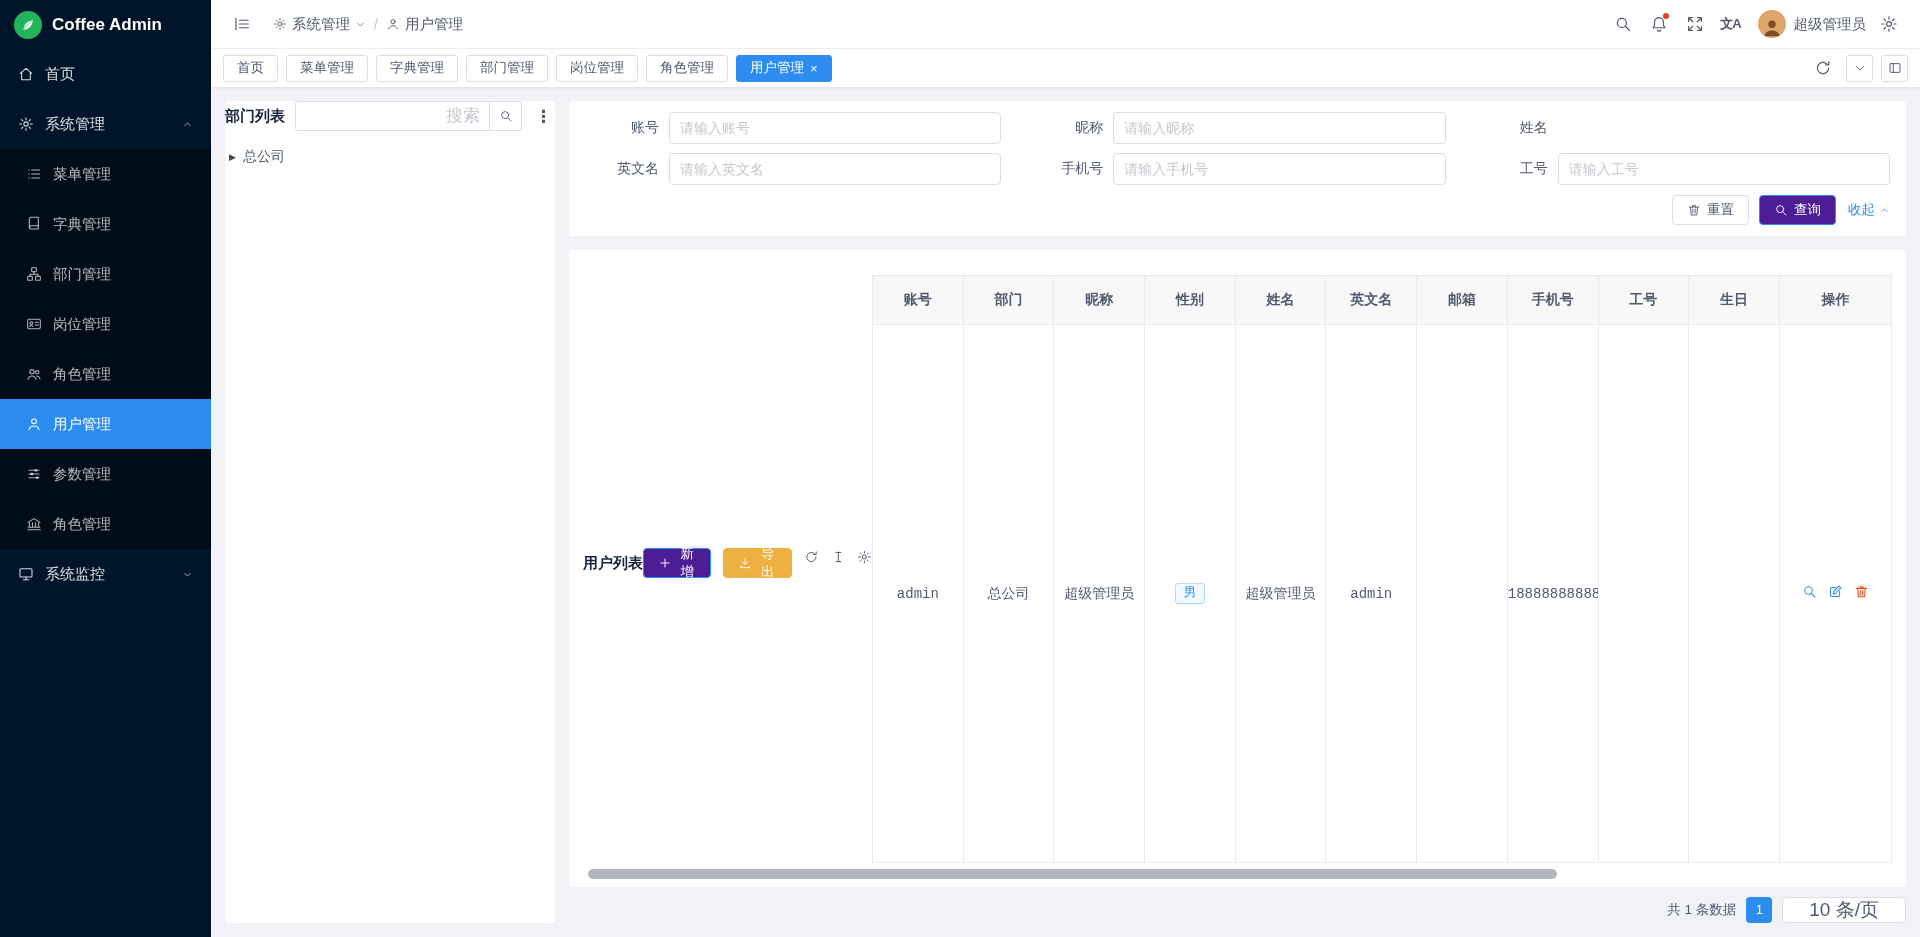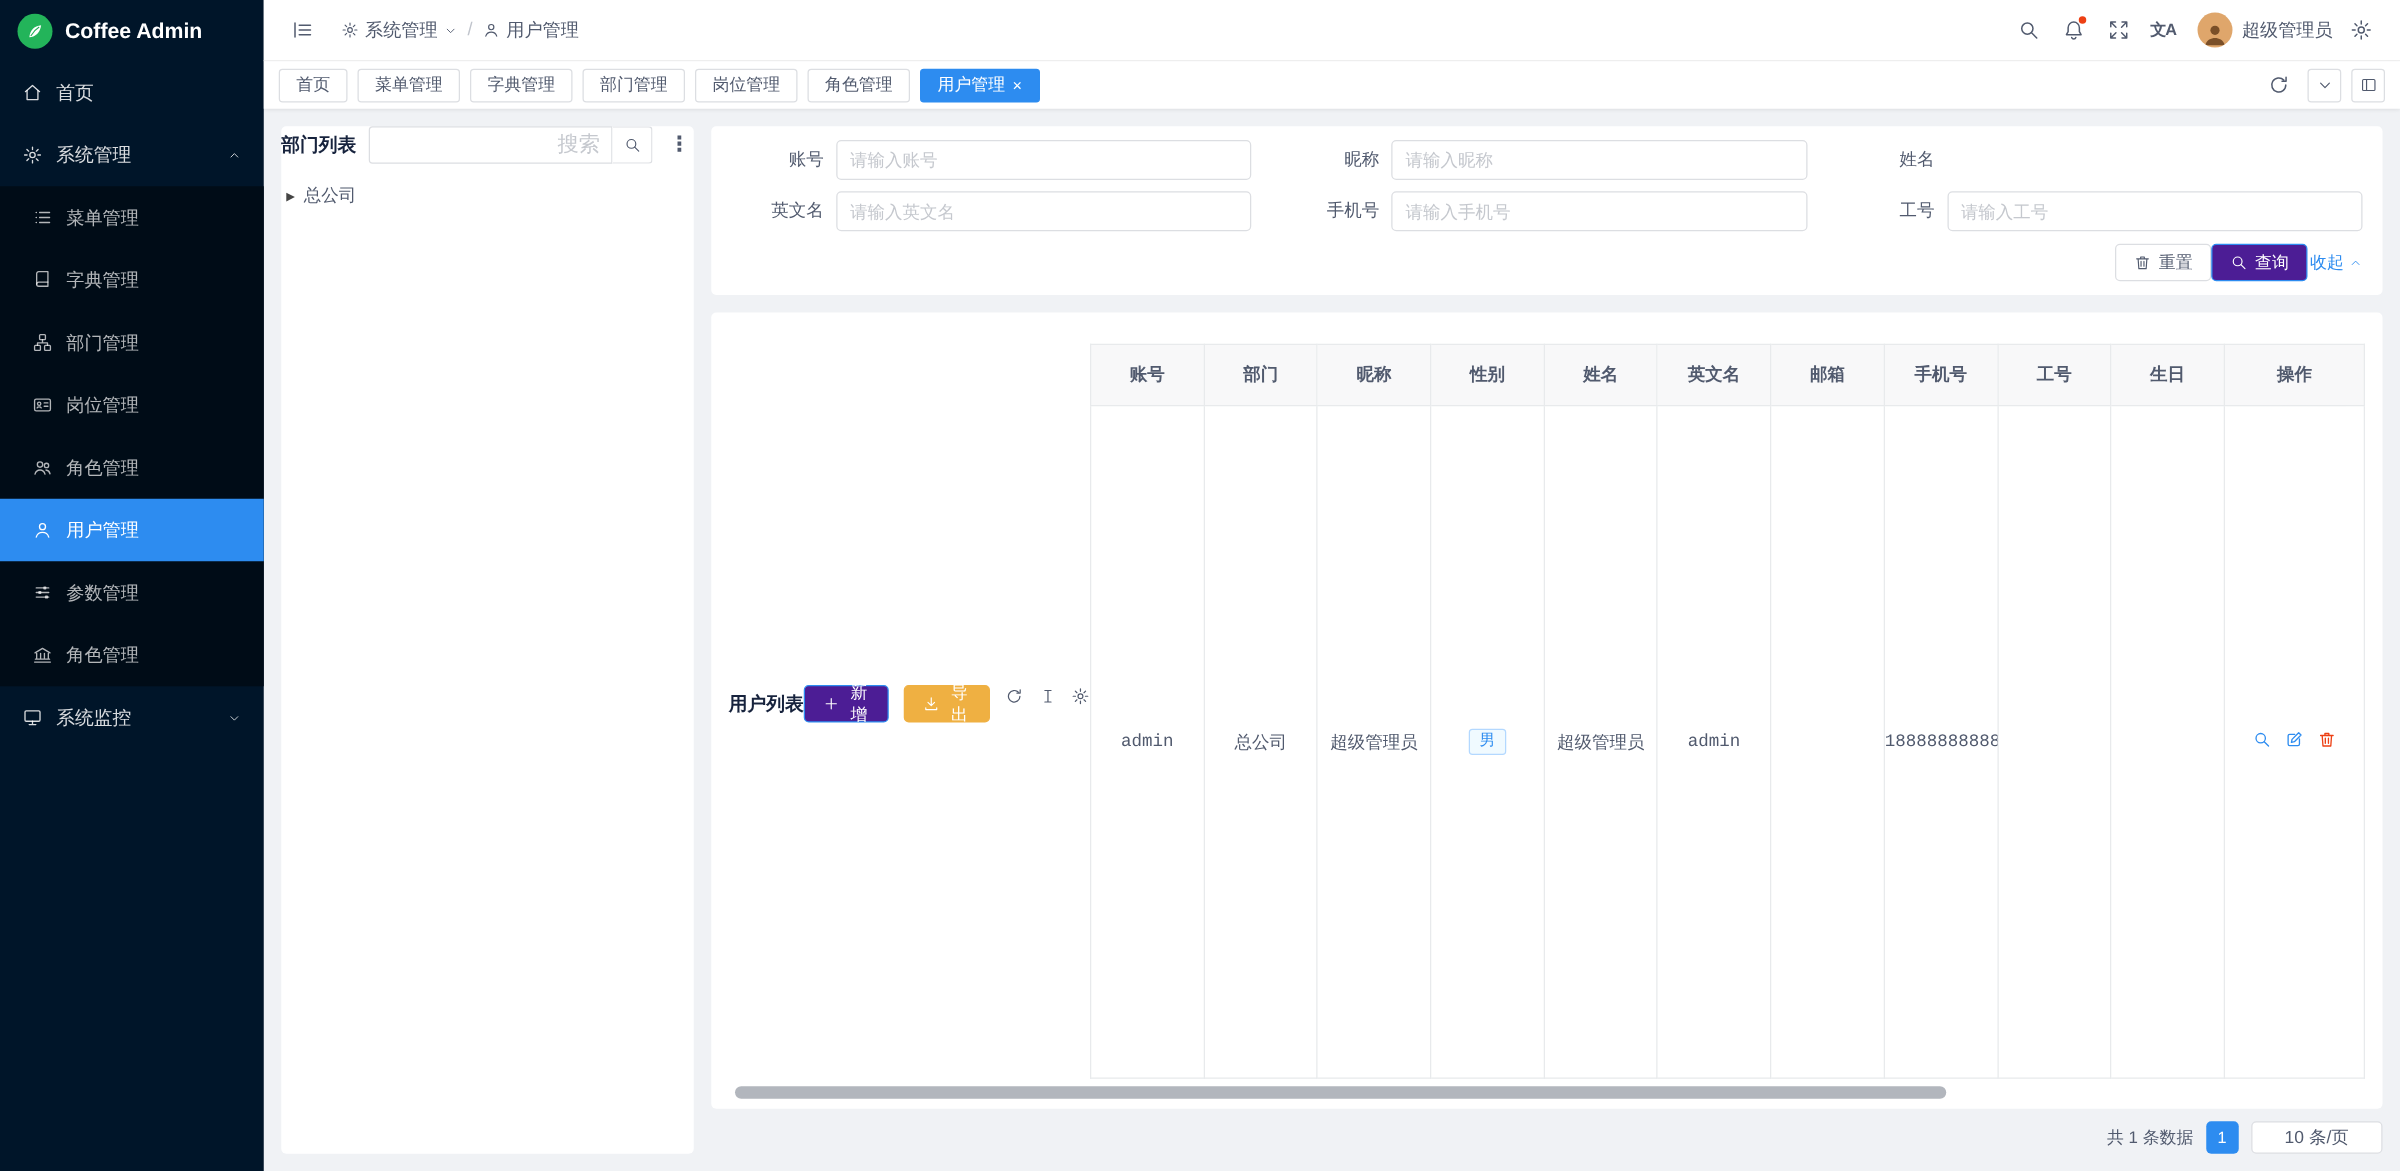--- a/index.html
+++ b/index.html
@@ -62,21 +62,21 @@
   .tree-node { display:flex; align-items:center; gap:7px; font-size:14px; color:#515a6e; cursor:pointer; padding:3px 4px; }
   .tree-caret { font-size:9px; color:#444; }
 
   .right-col { flex:1; display:flex; flex-direction:column; min-width:0; }
   .search-card { background:#fff; border-radius:4px; padding:11px 16px 11px 14px; flex-shrink:0; }
   .form-grid { display:grid; grid-template-columns:repeat(3,1fr); gap:9px 26px; }
   .field { display:flex; align-items:center; }
   .field label { width:86px; text-align:right; padding-right:10px; font-size:14px; color:#515a6e; flex-shrink:0; }
   .field input { flex:1; min-width:0; height:32px; border:1px solid #dcdee2; border-radius:4px; padding:15px 10px; font-size:14px; color:#515a6e; outline:none; font-family:inherit; }
   input::placeholder { color:#c5c8ce; }
-  .form-actions { display:flex; align-items:center; justify-content:flex-end; gap:0; margin-top:10px; }
+  .form-actions { display:flex; align-items:center; justify-content:flex-end; gap:10px; margin-top:10px; }
   .btn { height:30px; display:inline-flex; align-items:center; gap:6px; padding:0 14px; border-radius:4px; border:1px solid #dcdee2; background:#fff; color:#515a6e; font-size:13.5px; cursor:pointer; font-family:inherit; }
   .btn.primary { background:#4c1d95; border-color:#2d8cf0; color:#fff; }
   .btn.warning { background:#efb042; border-color:#efb042; color:#fff; }
   .collapse-link { display:inline-flex; align-items:center; gap:4px; color:#2d8cf0; font-size:13.5px; cursor:pointer; margin-left:2px; }
 
   .table-card { background:#fff; border-radius:4px; padding:13px 14px 24px; margin-top:14px; flex:1; min-height:0; display:flex; flex-direction:row; position:relative;font-family:Liberation Mono, monospace; }
   .table-head { display:flex; align-items:center; }
   .table-actions { margin-left:auto; display:flex; align-items:flex-start; gap:12px; }
   .tool-ic { display:inline-flex; width:18px; height:18px; color:#515a6e; cursor:pointer; }
   .tool-ic svg { width:100%; height:100%; stroke:currentColor; fill:none; stroke-width:1.6; stroke-linecap:round; stroke-linejoin:round; }
@@ -91,21 +91,21 @@
   .op-ic svg { width:100%; height:100%; stroke:currentColor; fill:none; stroke-width:1.7; stroke-linecap:round; stroke-linejoin:round; }
   .op-view, .op-edit { color:#2d8cf0; }
   .op-delete { color:#ed4014; }
   .t-spacer { flex:1; }
   .h-scrollbar { position:absolute; left:14px; right:14px; bottom:8px; height:10px; }
   .h-scrollbar .thumb { width:74%; height:10px; margin-left:5px; border-radius:5px; background:#b2b6bd; cursor:pointer; }
 
   .pagination { display:flex; align-items:center; justify-content:flex-end; gap:10px; margin-top:9px; height:27px; flex-shrink:0; }
   .pg-total { font-size:13.5px; color:#515a6e; }
   .page-btn { width:26px; height:26px; border-radius:4px; background:#2d8cf0; color:#fff; display:flex; align-items:center; justify-content:center; font-size:13px; cursor:pointer; }
-  .page-size { height:26px; border:1px solid #dcdee2; border-radius:4px; background:#fff; display:flex; align-items:center; padding:0 26px; font-size:14px; color:#515a6e; cursor:pointer; }
+  .page-size { height:26px; border:1px solid #dcdee2; border-radius:4px; background:#fff; display:flex; align-items:center; padding:0 26px; font-size:19px; color:#515a6e; cursor:pointer; }
 </style>
 </head>
 <body>
 
 <div class="app">
 
   <aside class="sidebar">
     <div class="logo">
       <span class="logo-badge">
         <svg viewBox="0 0 24 24">

